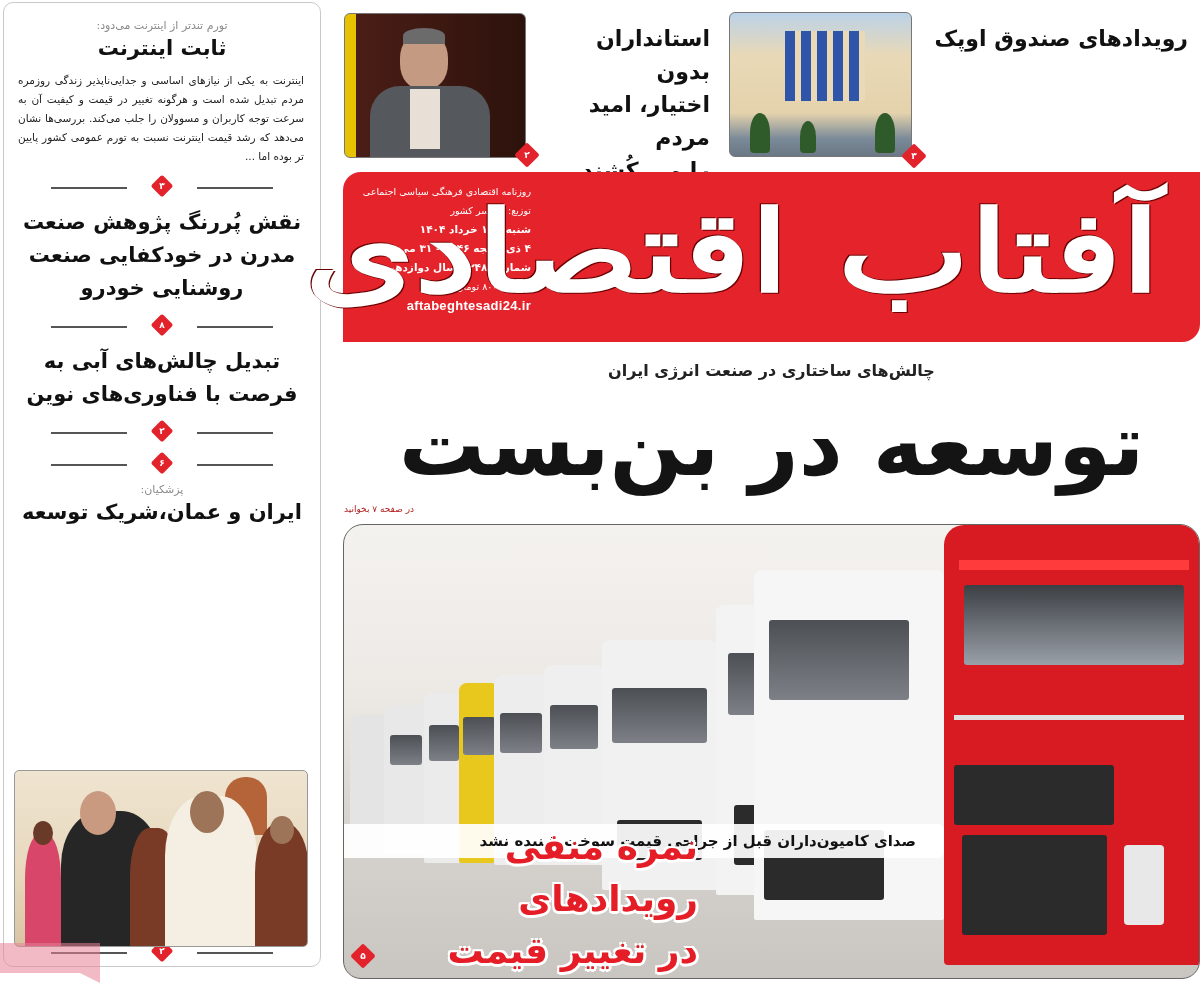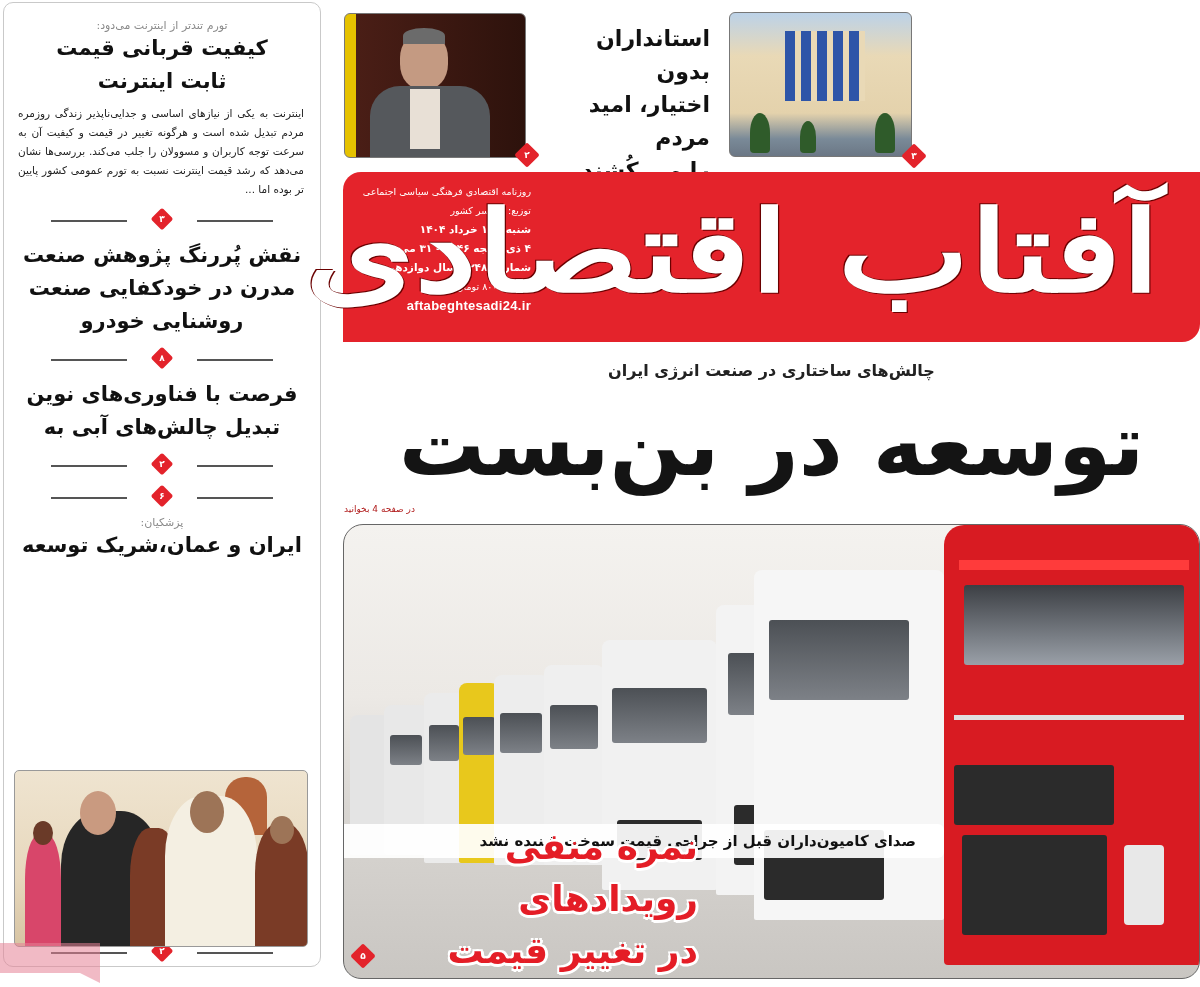--- a/index.html
+++ b/index.html
@@ -95,21 +95,20 @@
       font-size: 36px; line-height: 52px; font-weight: bold; color: #e41d26;
       text-shadow: 2px 2px 0 #fff, -2px -2px 0 #fff, 2px -2px 0 #fff, -2px 2px 0 #fff, 0 3px 0 #fff, 3px 0 0 #fff;
     }
   </style>
 </head>
 <body>
 
 <div class="left-col">
   <div class="kicker">تورم تندتر از اینترنت می‌دود:</div>
   <div class="left-title">
-    <div>کیفیت قربانی قیمت</div>
     <div>ثابت اینترنت</div>
   </div>
   <p class="lead">اینترنت به یکی از نیازهای اساسی و جدایی‌ناپذیر زندگی روزمره مردم تبدیل شده است و هرگونه تغییر در قیمت و کیفیت آن به سرعت توجه کاربران و مسوولان را جلب می‌کند. بررسی‌ها نشان می‌دهد که رشد قیمت اینترنت نسبت به تورم عمومی کشور پایین تر بوده اما ...</p>
   <div class="sep">
     <div class="line l"></div>
     <div class="diamond">
         <span>۳</span>
       </div>
     <div class="line r"></div>
   </div>
@@ -121,22 +120,22 @@
   </div>
   <div class="sep">
     <div class="line l"></div>
     <div class="diamond">
         <span>۸</span>
       </div>
     <div class="line r"></div>
   </div>
 
   <div class="left-title">
+    <div>تبدیل چالش‌های آبی به</div>
     <div>فرصت با فناوری‌های نوین</div>
-    <div>تبدیل چالش‌های آبی به</div>
   </div>
   <div class="sep">
     <div class="line l"></div>
     <div class="diamond">
         <span>۲</span>
       </div>
     <div class="line r"></div>
   </div>
 
   <div class="sep">
@@ -176,20 +175,21 @@
 <div class="teaser-photo" style="left:729px; top:12px; width:183px; height:145px; background:linear-gradient(180deg,#bcd2e8 0%,#e9d9b6 30%,#e4d2ac 70%,#7a8a98 88%,#6b7785 100%);" title="Building facade with tall blue windows">
   <div style="position:absolute;left:55px;top:18px;width:80px;height:70px;background:repeating-linear-gradient(90deg,#2e55a8 0 10px,#e9d9b6 10px 16px);"></div>
   <div style="position:absolute;left:20px;top:100px;width:20px;height:40px;background:#2f5b2a;border-radius:50% 50% 4px 4px;"></div>
   <div style="position:absolute;left:70px;top:108px;width:16px;height:32px;background:#2f5b2a;border-radius:50% 50% 4px 4px;"></div>
   <div style="position:absolute;left:145px;top:100px;width:20px;height:40px;background:#2f5b2a;border-radius:50% 50% 4px 4px;"></div>
 </div>
 <div class="badge" style="left:905px; top:147px;">
     <span>۳</span>
   </div>
 <div class="teaser-title" style="right:12px; top:14px; width:270px;">
+  <div>رویدادهای صندوق اوپک</div>
 </div>
 
 <div class="teaser-photo" style="left:344px; top:13px; width:182px; height:145px; background:linear-gradient(90deg,#e6c200 0 6%,#4a1e16 6%,#2d120c 100%);" title="Man in suit speaking, hands clasped">
   <div style="position:absolute;left:55px;top:18px;width:48px;height:58px;background:#c49a82;border-radius:45%;"></div>
   <div style="position:absolute;left:58px;top:14px;width:42px;height:16px;background:#6b6b6b;border-radius:50% 50% 0 0;"></div>
   <div style="position:absolute;left:25px;top:72px;width:120px;height:75px;background:#55585c;border-radius:30px 30px 0 0;"></div>
   <div style="position:absolute;left:65px;top:75px;width:30px;height:60px;background:#e8e0d6;"></div>
 </div>
 <div class="badge" style="left:518px; top:146px;">
     <span>۲</span>
@@ -208,21 +208,21 @@
     <div class="big">۴ ذی الحجه ۱۴۴۶ - ۳۱ می ۲۰۲۵</div>
     <div class="big">شماره ۲۴۸۵ - سال دوازدهم</div>
     <div>قیمت: ۸۰۰۰ تومان</div>
     <div class="url">aftabeghtesadi24.ir</div>
   </div>
   <div class="mast-logo">آفتاب اقتصادی</div>
 </div>
 
 <div class="supertitle">چالش‌های ساختاری در صنعت انرژی ایران</div>
 <div class="headline">توسعه در بن‌بست</div>
-<div class="readmore">در صفحه 4 بخوانید</div>
+<div class="readmore">در صفحه ۷ بخوانید</div>
 
 <div class="main-photo" title="Row of parked trucks, red Volvo FH in front">
 
   <div class="truck" style="left:6px; top:190px; width:40px; height:140px; background:#e4e4e4;"></div>
   <div class="truck" style="left:40px; top:180px; width:45px; height:150px; background:#e8e8e8;">
       <div class="win" style="left:6px;top:30px;width:32px;height:30px;"></div>
     </div>
   <div class="truck" style="left:80px; top:168px; width:40px; height:170px; background:#ebebeb;">
       <div class="win" style="left:5px;top:32px;width:30px;height:36px;"></div>
     </div>

